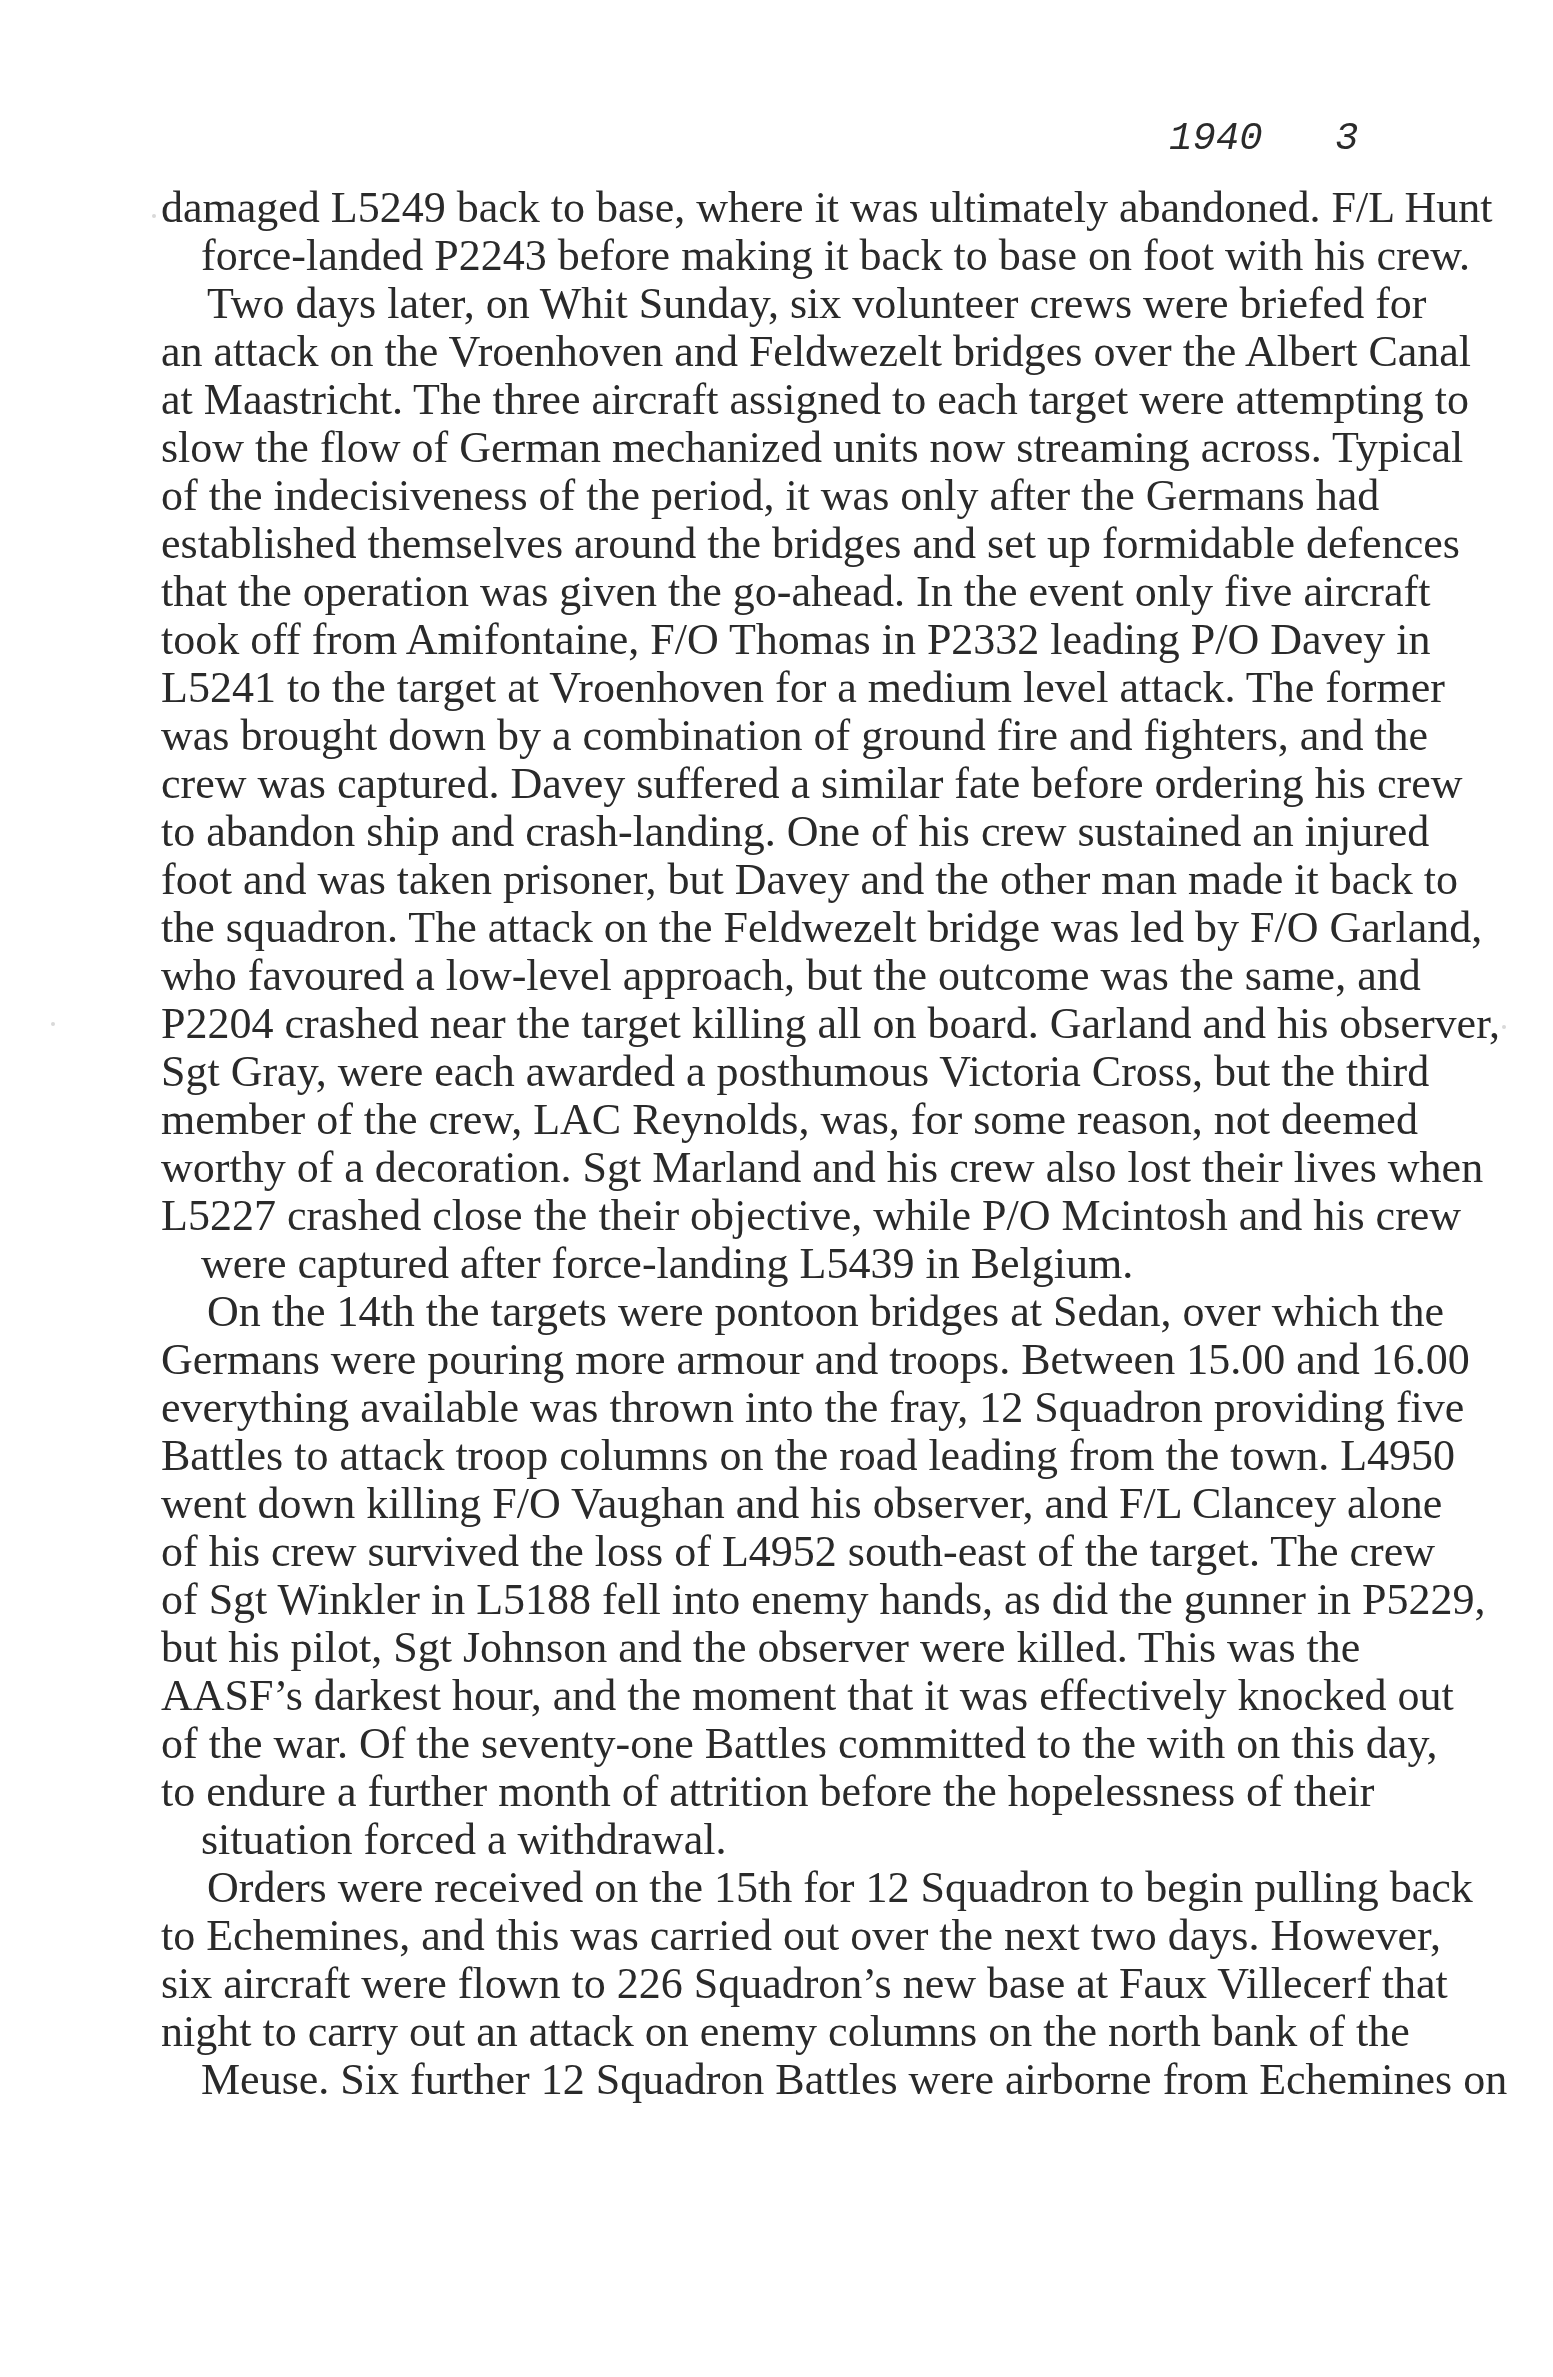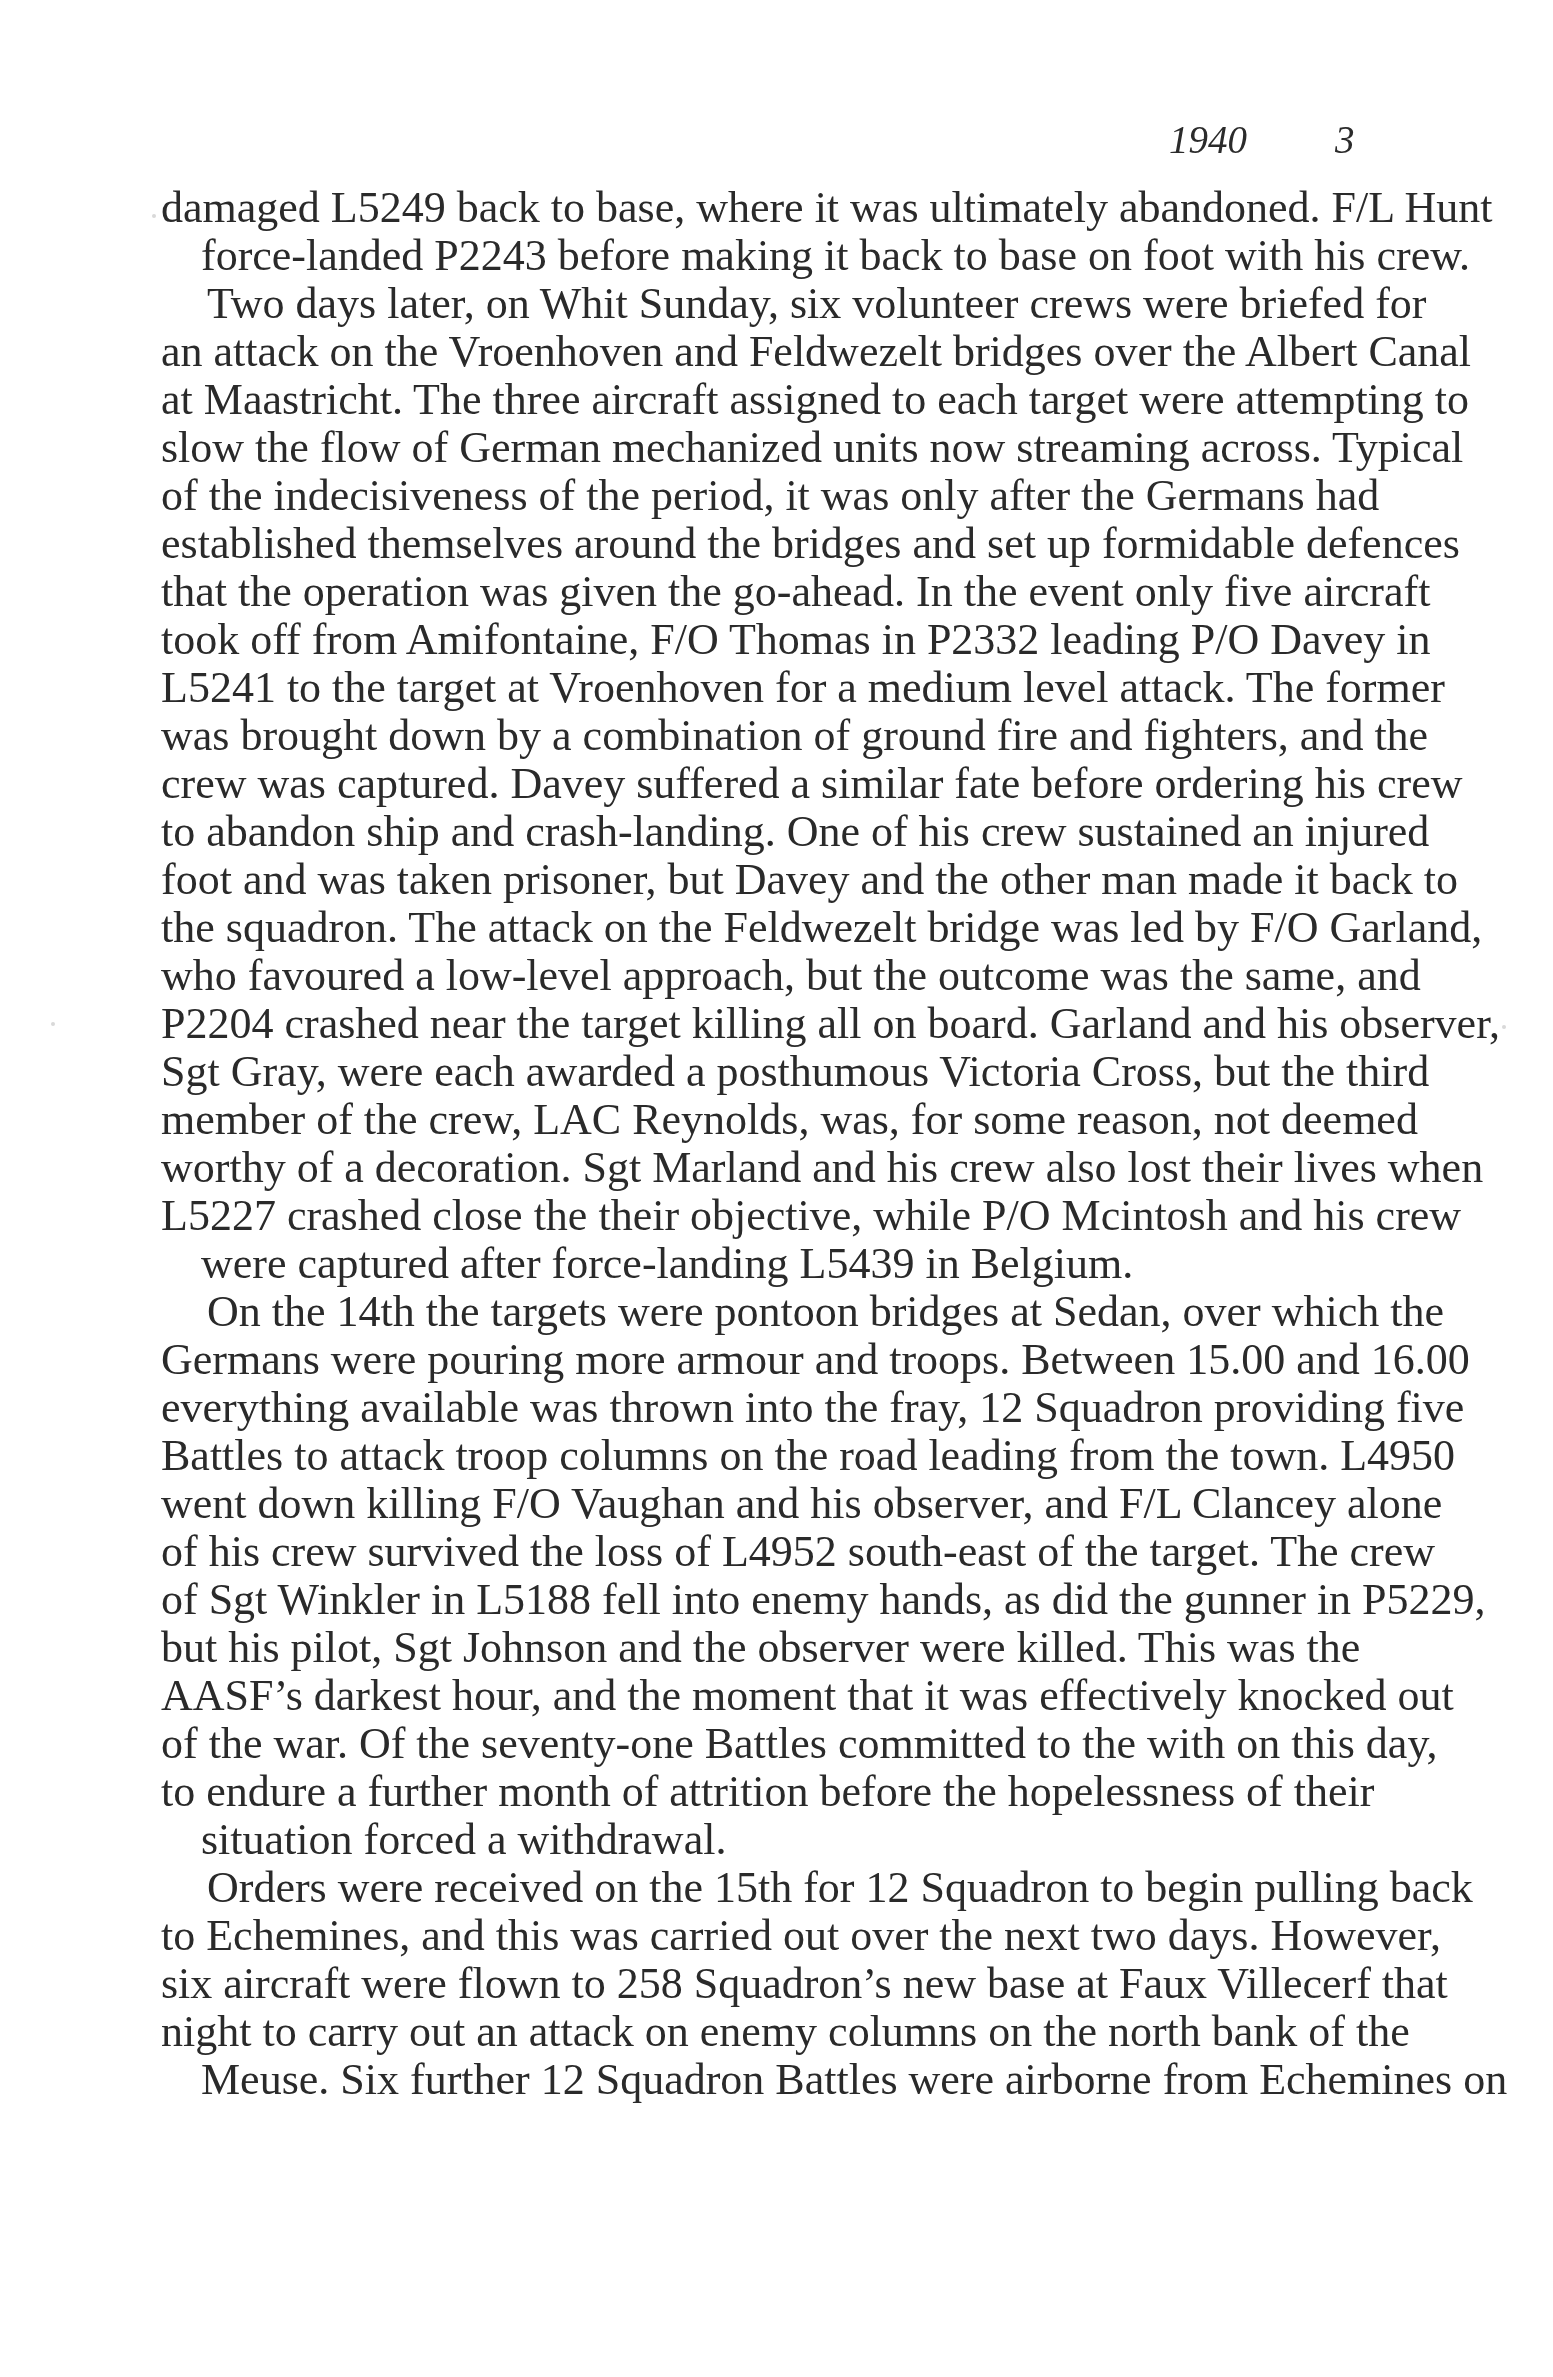--- a/index.html
+++ b/index.html
@@ -24,20 +24,21 @@
   .running-head {
     position: absolute;
     top: 113px;
     left: 1147px;
     width: 212px;
     height: 53px;
     font-style: italic;
     font-size: 39px;
     line-height: 53px;
     color: #2b2b2b;
+    font-family: Liberation Mono, monospace;
   }
   .running-head .year {
     position: absolute;
     left: 22px;
     top: 0;
   }
   .running-head .folio {
     position: absolute;
     left: 188px;
     top: 0;
@@ -121,21 +122,21 @@
         <span class="line">of Sgt Winkler in L5188 fell into enemy hands, as did the gunner in P5229,</span>
         <span class="line">but his pilot, Sgt Johnson and the observer were killed. This was the</span>
         <span class="line">AASF’s darkest hour, and the moment that it was effectively knocked out</span>
         <span class="line">of the war. Of the seventy-one Battles committed to the with on this day,</span>
         <span class="line">to endure a further month of attrition before the hopelessness of their</span>
         <span class="line last">situation forced a withdrawal.</span>
       </div>
       <div>
         <span class="line indent">Orders were received on the 15th for 12 Squadron to begin pulling back</span>
         <span class="line">to Echemines, and this was carried out over the next two days. However,</span>
-        <span class="line">six aircraft were flown to 258 Squadron’s new base at Faux Villecerf that</span>
+        <span class="line">six aircraft were flown to 226 Squadron’s new base at Faux Villecerf that</span>
         <span class="line">night to carry out an attack on enemy columns on the north bank of the</span>
         <span class="line last">Meuse. Six further 12 Squadron Battles were airborne from Echemines on</span>
       </div>
     </div>
 
   <span class="speck" style="left:152px; top:214px;"></span>
   <span class="speck" style="left:51px; top:1022px;"></span>
   <span class="speck" style="left:1502px; top:1025px;"></span>
 </div>
 

